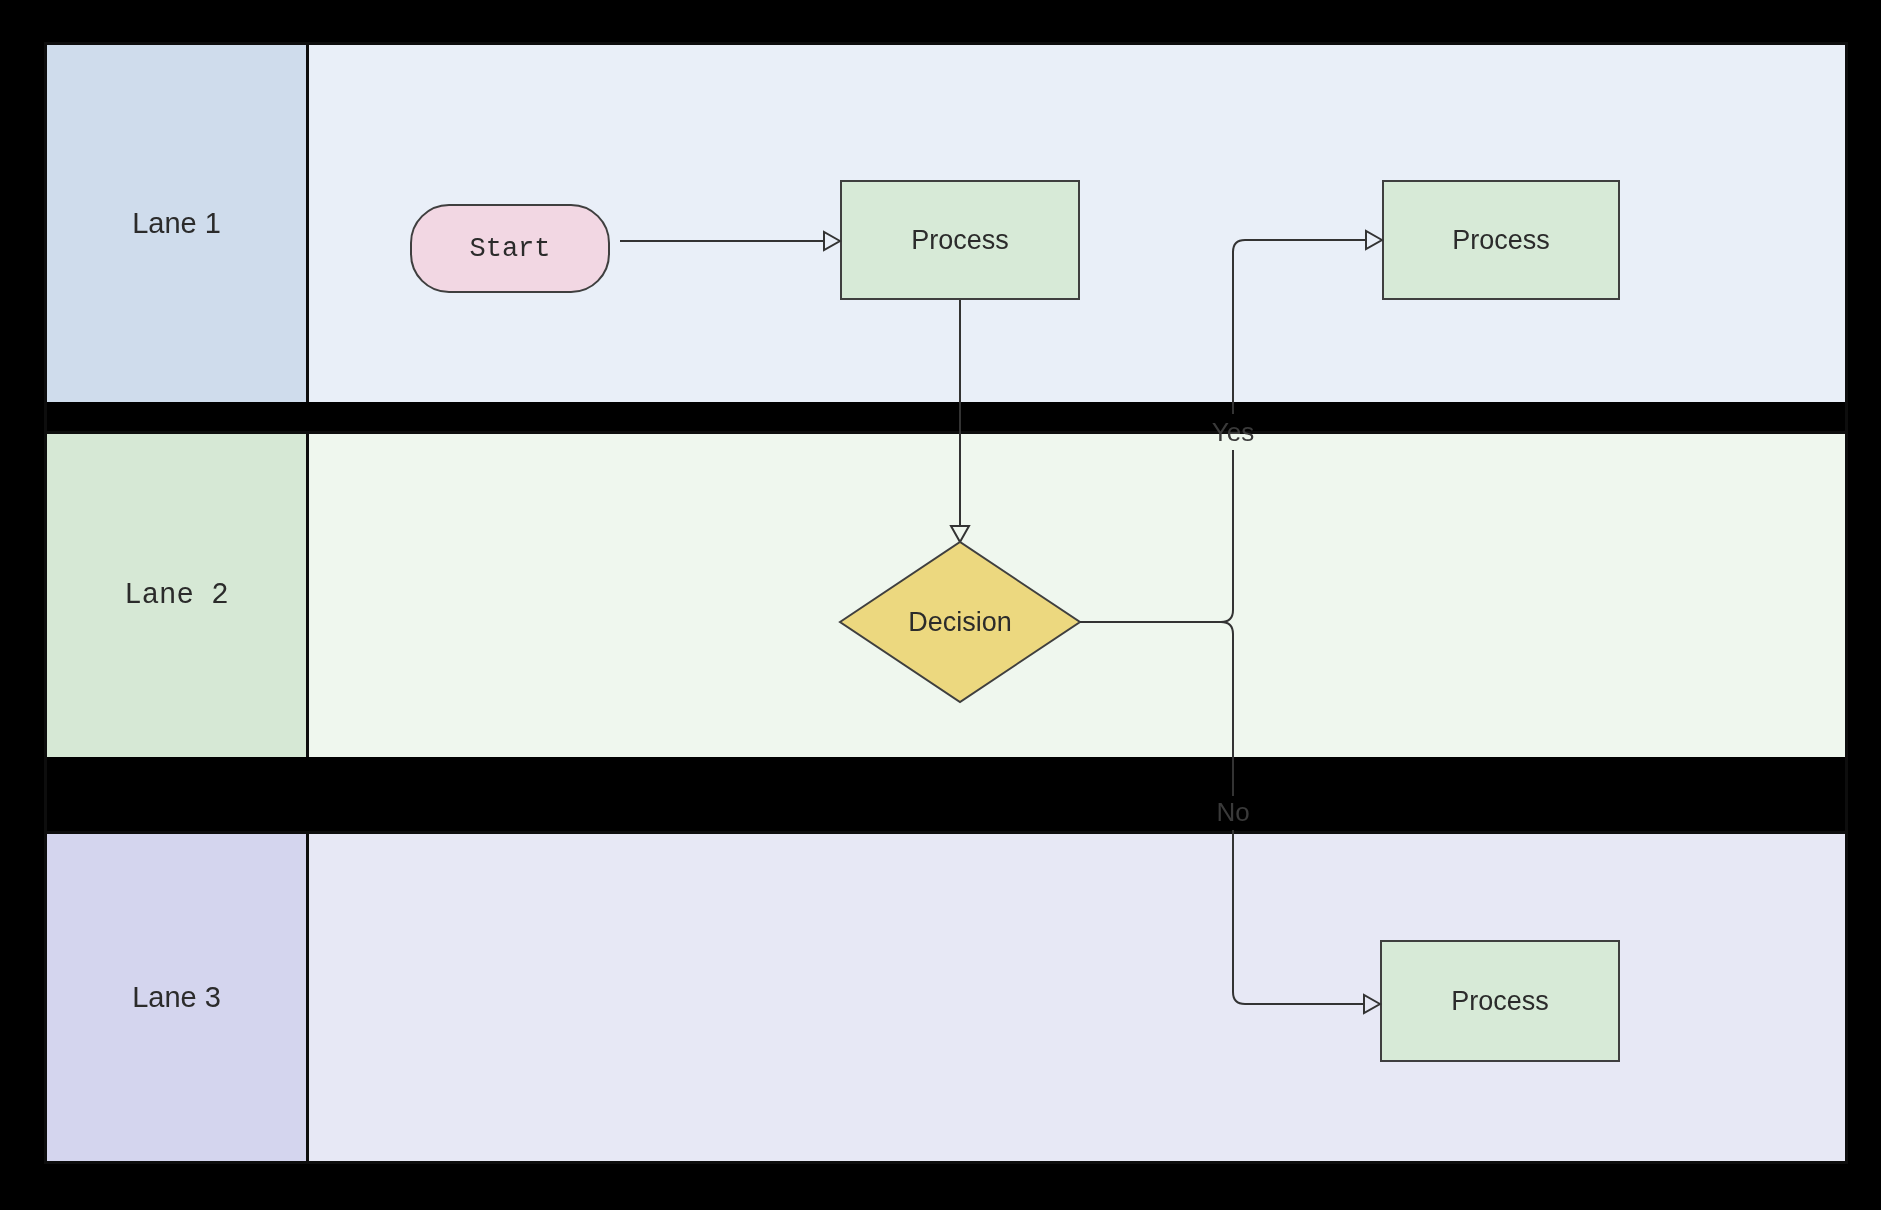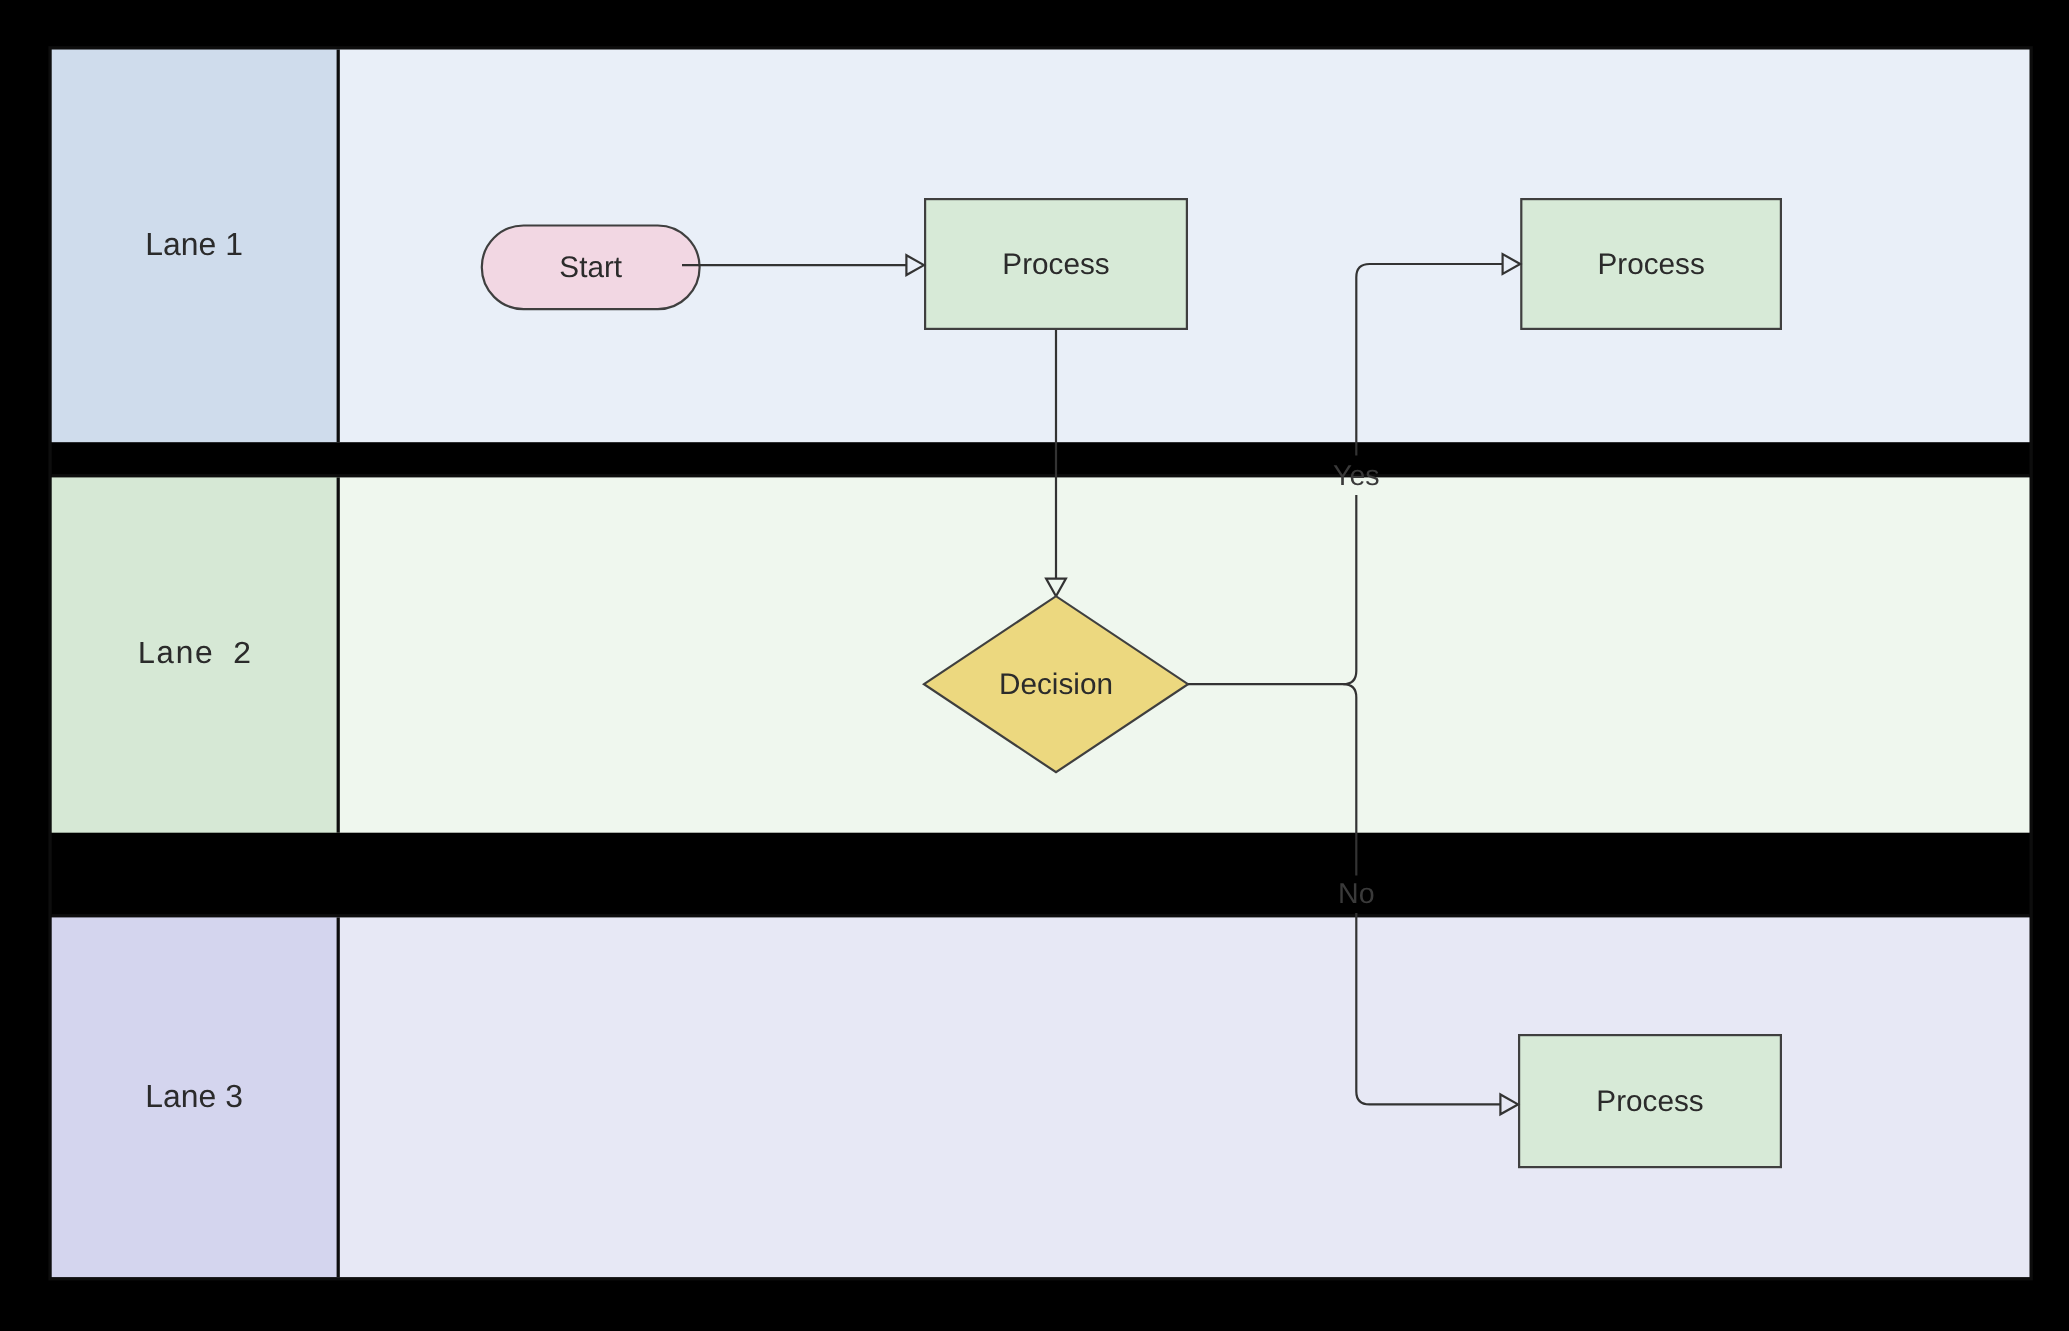--- a/index.html
+++ b/index.html
@@ -62,23 +62,24 @@
     box-sizing: border-box;
     display: flex;
     align-items: center;
     justify-content: center;
     font-size: 27px;
     color: #2b2b2b;
     border: 2px solid var(--shape-stroke, #3f3f3f);
     z-index: 2;
   }
   .node-start {
-    left: 390px; top: 159px; width: 200px; height: 78px;
+    left: 363px; top: 159px; width: 200px; height: 89px;
     border-radius: 39px;
     background: var(--start-fill, #f2d7e3);
+    font-family: Liberation Mono, monospace;
   }
   .node-process1 { left: 793px;  top: 135px; width: 240px; height: 120px; background: var(--process-fill, #d7ead7); }
   .node-process2 { left: 1335px; top: 135px; width: 238px; height: 120px; background: var(--process-fill, #d7ead7); }
   .node-process3 { left: 1333px; top: 895px; width: 240px; height: 122px; background: var(--process-fill, #d7ead7); }
 
   .overlay {
     position: absolute;
     left: 0; top: 0;
     width: 1798px;
     height: 1116px;

